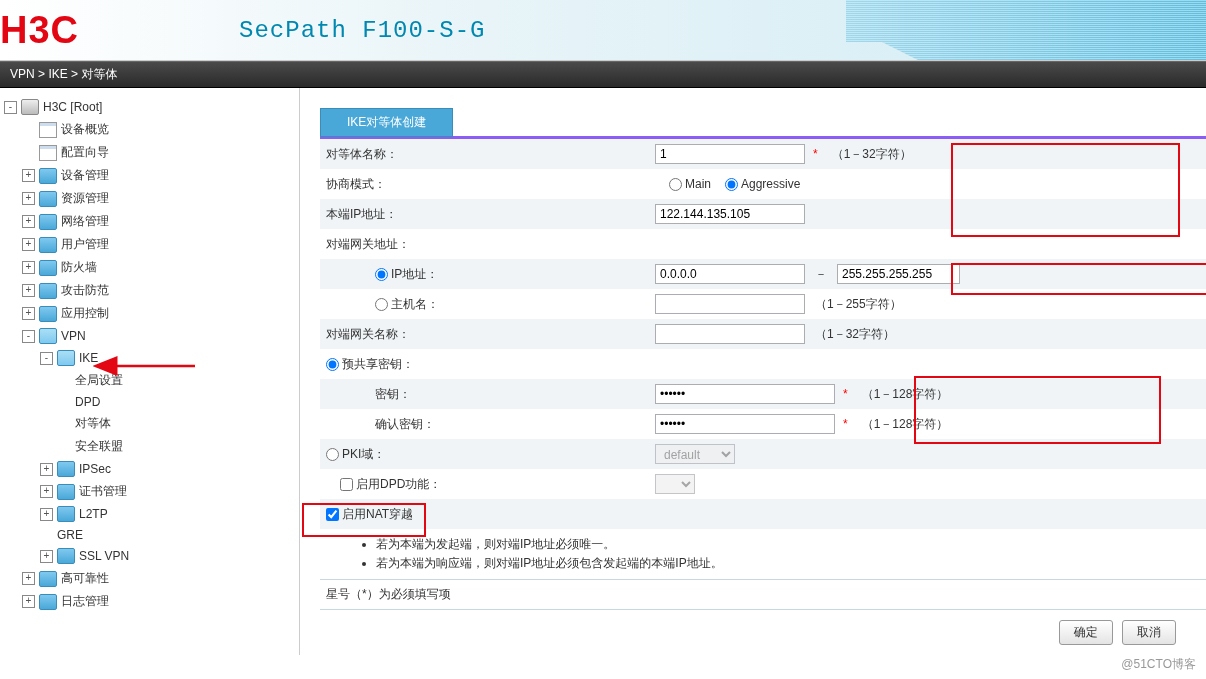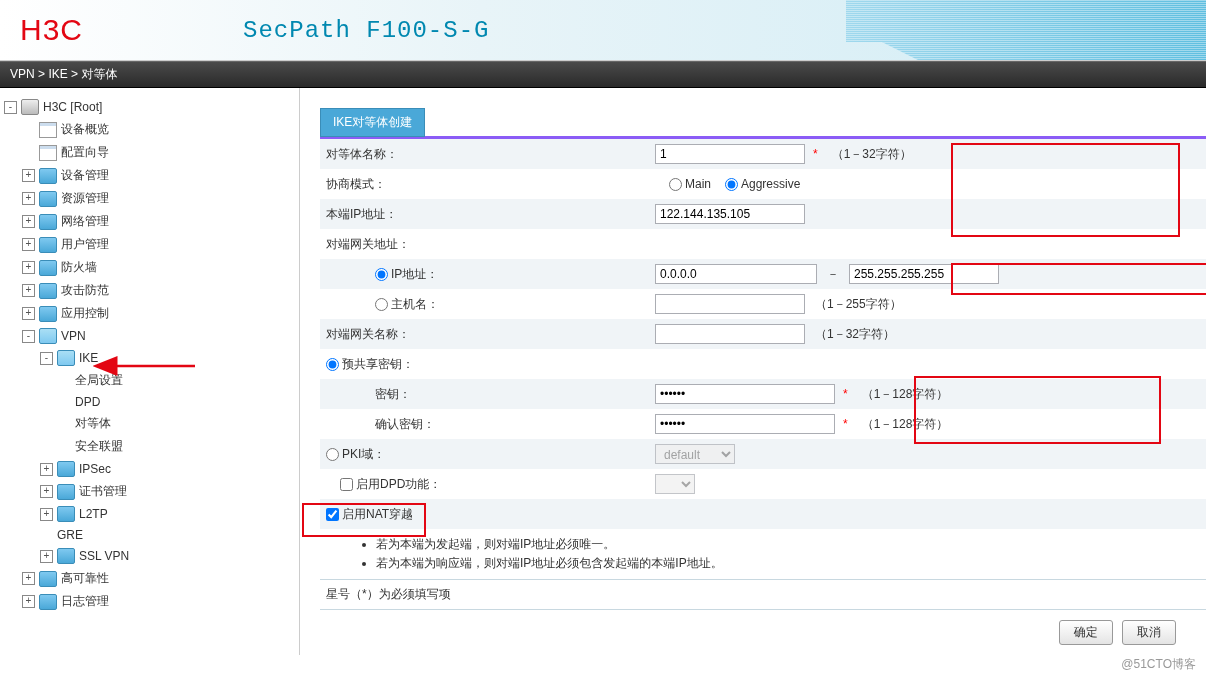--- a/index.html
+++ b/index.html
@@ -1,36 +1,36 @@
 <!DOCTYPE html>
 <html><head>
 <meta charset="utf-8">
 <style>
 body{margin:0;font-family:Arial,"Microsoft YaHei",sans-serif;font-size:12px;color:#333;background:#fff;width:1206px}
 .header{height:60px;background:linear-gradient(to right,#fff,#e8f4f8 40%,#d0ecf5);position:relative;border-bottom:1px solid #ccc;display:flex;align-items:center}
 .header::after{content:"";position:absolute;right:0;top:0;bottom:0;width:360px;background:repeating-linear-gradient(0deg,transparent,transparent 1px,rgba(255,255,255,.4) 1px,rgba(255,255,255,.4) 2px),linear-gradient(to right,#9fd8ed,#5fbfe0);clip-path:polygon(0 0,100% 0,100% 100%,20% 100%,10% 70%,0 70%)}
-.logo{font-size:30px;font-weight:normal;color:#e30613;margin-left:20px;letter-spacing:1px}
+.logo{font-size:38px;font-weight:bold;color:#e30613;letter-spacing:1px}
 .product{font-size:24px;color:#0088b0;margin-left:160px;font-family:"Courier New",monospace;letter-spacing:1px}
 .breadcrumb{background:linear-gradient(#4a4a4a,#2a2a2a);color:#fff;padding:4px 10px;font-size:12px;border-top:1px solid #666;border-bottom:1px solid #000}
 .breadcrumb span{color:#fff}
 .content{display:flex}
 .sidebar{width:300px;border-right:1px solid #ccc;padding:8px 0 8px 4px;box-sizing:border-box}
 .tree{list-style:none;margin:0;padding:0}
 .tree li{padding:3px 0 3px 0;white-space:nowrap}
 .tree .node{display:flex;align-items:center;cursor:pointer}
 .tree .indent{display:inline-block}
 .expander{display:inline-block;width:11px;height:11px;border:1px solid #888;text-align:center;line-height:9px;font-size:10px;margin-right:4px;background:#fff;color:#555}
 .noexp{display:inline-block;width:13px;margin-right:4px}
 .ficon{display:inline-block;width:16px;height:14px;margin-right:4px;position:relative}
 .ficon.server{background:linear-gradient(#eee,#bbb);border:1px solid #888;border-radius:2px}
 .ficon.page{background:#fff;border:1px solid #999;box-shadow:inset 0 3px 0 #cde}
 .ficon.folder{background:linear-gradient(#7fc9f0,#4aa8d8);border:1px solid #3a8db8;border-radius:2px}
 .ficon.folder-o{background:linear-gradient(#aadff5,#7fc9f0);border:1px solid #3a8db8;border-radius:2px}
 .main{flex:1;padding:20px 0 0 20px;position:relative}
-.tabhead{background:#4aa8d8;color:#fff;display:inline-block;padding:5px 12px;font-size:12px;border:1px solid #3a8db8}
+.tabhead{background:#4aa8d8;color:#fff;display:inline-block;padding:5px 26px;font-size:12px;border:1px solid #3a8db8}
 .form{border-top:3px solid #8b5cf6;margin-top:-1px}
 .row{display:flex;align-items:center;min-height:30px;padding:0;border-bottom:0}
 .row:nth-child(odd){background:#f0f4f7}
 .row:nth-child(even){background:#fff}
 .lbl{width:335px;padding:5px 0 5px 6px;box-sizing:border-box;color:#333}
 .lbl.sub{padding-left:55px}
 .ctl{flex:1;padding:5px 0;display:flex;align-items:center;gap:4px}
 .ctl input[type=text],.ctl input[type=password],.ctl select{border:1px solid #abadb3;padding:2px 4px;font-size:12px;height:20px;box-sizing:border-box}
 .hint{color:#333;margin-left:6px}
 .star{color:red;margin:0 4px}
@@ -278,23 +278,23 @@
       </div>
 
       <div class="row">
         <div class="lbl">对端网关地址：</div>
         <div class="ctl"></div>
       </div>
 
       <div class="row">
         <div class="lbl sub"><label><input type="radio" name="gw" checked="" style=""><span>IP地址：</span></label></div>
         <div class="ctl">
-          <input type="text" style="width: 162px;" value="0.0.0.0">
+          <input type="text" style="width: 150px;" value="0.0.0.0">
           <span style="margin:0 6px">－</span>
-          <input type="text" style="width: 150px;" value="255.255.255.255">
+          <input type="text" style="width: 123px;" value="255.255.255.255">
         </div>
       </div>
 
       <div class="row">
         <div class="lbl sub"><label><input type="radio" name="gw" style=""><span>主机名：</span></label></div>
         <div class="ctl">
             <input type="text" style="width: 150px;">
             <span class="hint">（1－255字符）</span>
           </div>
       </div>

